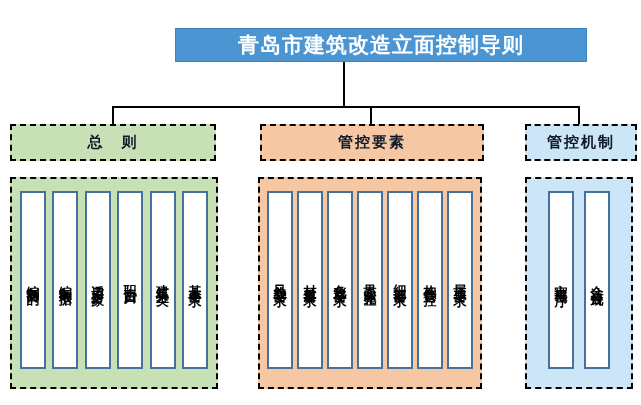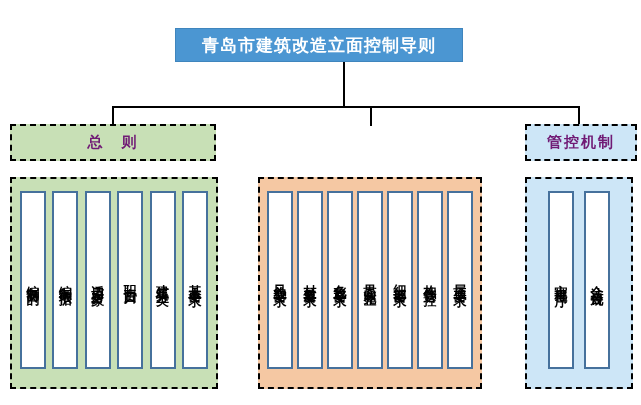--- a/index.html
+++ b/index.html
@@ -9,32 +9,32 @@
     --lblue:#cde6f7;
     --bar-border:#46719c;
     --line:#000000;
   }
   html,body{margin:0;padding:0;background:#ffffff;}
   body{font-family:"Liberation Sans","DejaVu Sans",sans-serif;}
   #canvas{
     position:relative;width:641px;height:405px;background:#ffffff;overflow:hidden;
   }
   .title-box{
-    position:absolute;left:175px;top:28px;width:288px;height:34px;
+    position:absolute;left:175px;top:28px;width:412px;height:34px;
     background:var(--title-blue);
-    color:#ffffff;font-size:17px;font-weight:bold;letter-spacing:1px;
+    color:#ffffff;font-size:21px;font-weight:bold;letter-spacing:1px;
     display:flex;align-items:center;justify-content:center;
     box-sizing:border-box;border:1px solid #3f85bd;
   }
   svg.connectors{position:absolute;left:0;top:0;pointer-events:none;}
   .group-header{
     position:absolute;top:124px;height:37px;
     border:2px dashed #000;box-sizing:border-box;
     display:flex;align-items:center;justify-content:center;
-    font-size:15px;font-weight:bold;color:#701a75;letter-spacing:2px;
+    font-size:15px;font-weight:bold;color:#0f172a;letter-spacing:2px;
   }
   .gh-green{left:10px;width:206px;background:var(--green);}
   .gh-orange{left:260px;width:224px;background:var(--orange);}
   .gh-blue{left:525px;width:112px;background:var(--lblue);}
   .panel{
     position:absolute;top:177px;height:212px;
     border:2px dashed #000;box-sizing:border-box;
     display:flex;justify-content:space-between;align-items:flex-start;
     padding:12px 8px 0 8px;
   }
@@ -59,20 +59,21 @@
 
   <svg class="connectors" width="641" height="405" viewBox="0 0 641 405" aria-hidden="true">
     <line x1="344" y1="62" x2="344" y2="107" stroke="#000" stroke-width="2"></line>
     <line x1="112" y1="107" x2="580" y2="107" stroke="#000" stroke-width="2"></line>
     <line x1="113" y1="106" x2="113" y2="126" stroke="#000" stroke-width="2"></line>
     <line x1="371" y1="106" x2="371" y2="126" stroke="#000" stroke-width="2"></line>
     <line x1="579" y1="106" x2="579" y2="126" stroke="#000" stroke-width="2"></line>
   </svg>
 
   <div class="group-header gh-green">总　则</div>
+  <div class="group-header gh-orange">管控要素</div>
   <div class="group-header gh-blue">管控机制</div>
 
   <div class="panel p-green">
     <div class="bar">编制目的</div>
     <div class="bar">编制依据</div>
     <div class="bar">适用对象</div>
     <div class="bar">职责归口</div>
     <div class="bar">建筑分类</div>
     <div class="bar">基本要求</div>
   </div>

